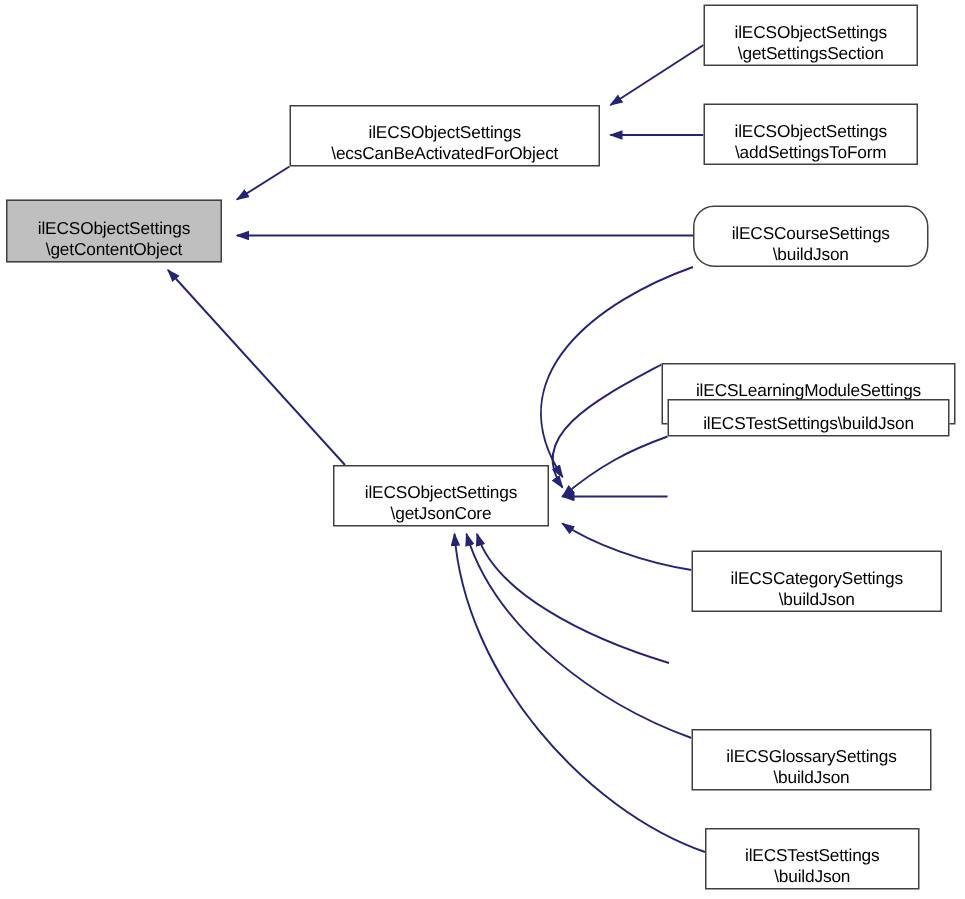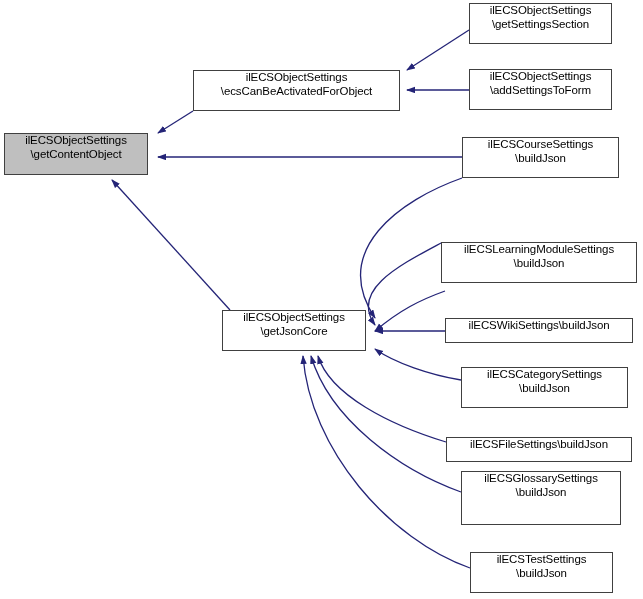--- a/index.html
+++ b/index.html
@@ -5,21 +5,21 @@
   html,body{margin:0;padding:0;background:#ffffff;}
   body{font-family:"Liberation Sans","DejaVu Sans",sans-serif;}
   #canvas{position:relative;width:643px;height:599px;background:#ffffff;overflow:hidden;}
   svg.edges{position:absolute;left:0;top:0;width:643px;height:599px;}
   .node{
     position:absolute;
     box-sizing:border-box;
     border:1px solid #404040;
     background:#ffffff;
     display:flex;
-    align-items:flex-start;
+    align-items:flex-end;
     justify-content:center;
     text-align:center;
     font-size:11.5px;
     line-height:13.5px;
     color:#000000;
     letter-spacing:-0.1px;
     z-index:2;
   }
   .node.highlight{background:#bfbfbf;}
   .node .lbl{display:block;white-space:pre-line;padding:0 3px;}
@@ -74,39 +74,36 @@
 \ecsCanBeActivatedForObject</span>
   </div>
   <div class="node" style="left: 469px; top: 3px; width: 143px; height: 41px;">
     <span class="lbl">ilECSObjectSettings
 \getSettingsSection</span>
   </div>
   <div class="node" style="left: 469px; top: 69px; width: 143px; height: 41px;">
     <span class="lbl">ilECSObjectSettings
 \addSettingsToForm</span>
   </div>
-  <div class="node" style="left: 462px; top: 137px; width: 157px; height: 41px;">
+  <div class="node" style="left: 462px; top: 137px; width: 157px; height: 41px; border-radius: 14px;">
     <span class="lbl">ilECSCourseSettings
 \buildJson</span>
   </div>
   <div class="node" style="left: 441px; top: 202px; width: 196px; height: 41px; margin-top: 40px;">
     <span class="lbl">ilECSLearningModuleSettings
 \buildJson</span>
   </div>
-  <div class="node" style="left: 445px; top: 318px; width: 188px; height: 25px;">
-    <span class="lbl">ilECSWikiSettings\buildJson</span>
+  <div class="node" style="left: 445px; top: 266px; width: 188px; height: 25px;">
+    <span class="lbl">ilECSTestSettings\buildJson</span>
   </div>
   <div class="node" style="left: 461px; top: 367px; width: 167px; height: 41px;">
     <span class="lbl">ilECSCategorySettings
 \buildJson</span>
   </div>
-  <div class="node" style="left: 446px; top: 437px; width: 186px; height: 25px;">
-    <span class="lbl">ilECSFileSettings\buildJson</span>
-  </div>
-  <div class="node" style="left: 461px; top: 471px; width: 160px; height: 54px;">
+  <div class="node" style="left: 461px; top: 486px; width: 160px; height: 41px;">
     <span class="lbl">ilECSGlossarySettings
 \buildJson</span>
   </div>
   <div class="node" style="left: 470px; top: 552px; width: 143px; height: 41px;">
     <span class="lbl">ilECSTestSettings
 \buildJson</span>
   </div>
   <div class="node" style="left: 222px; top: 310px; width: 144px; height: 41px;">
     <span class="lbl">ilECSObjectSettings
 \getJsonCore</span>

